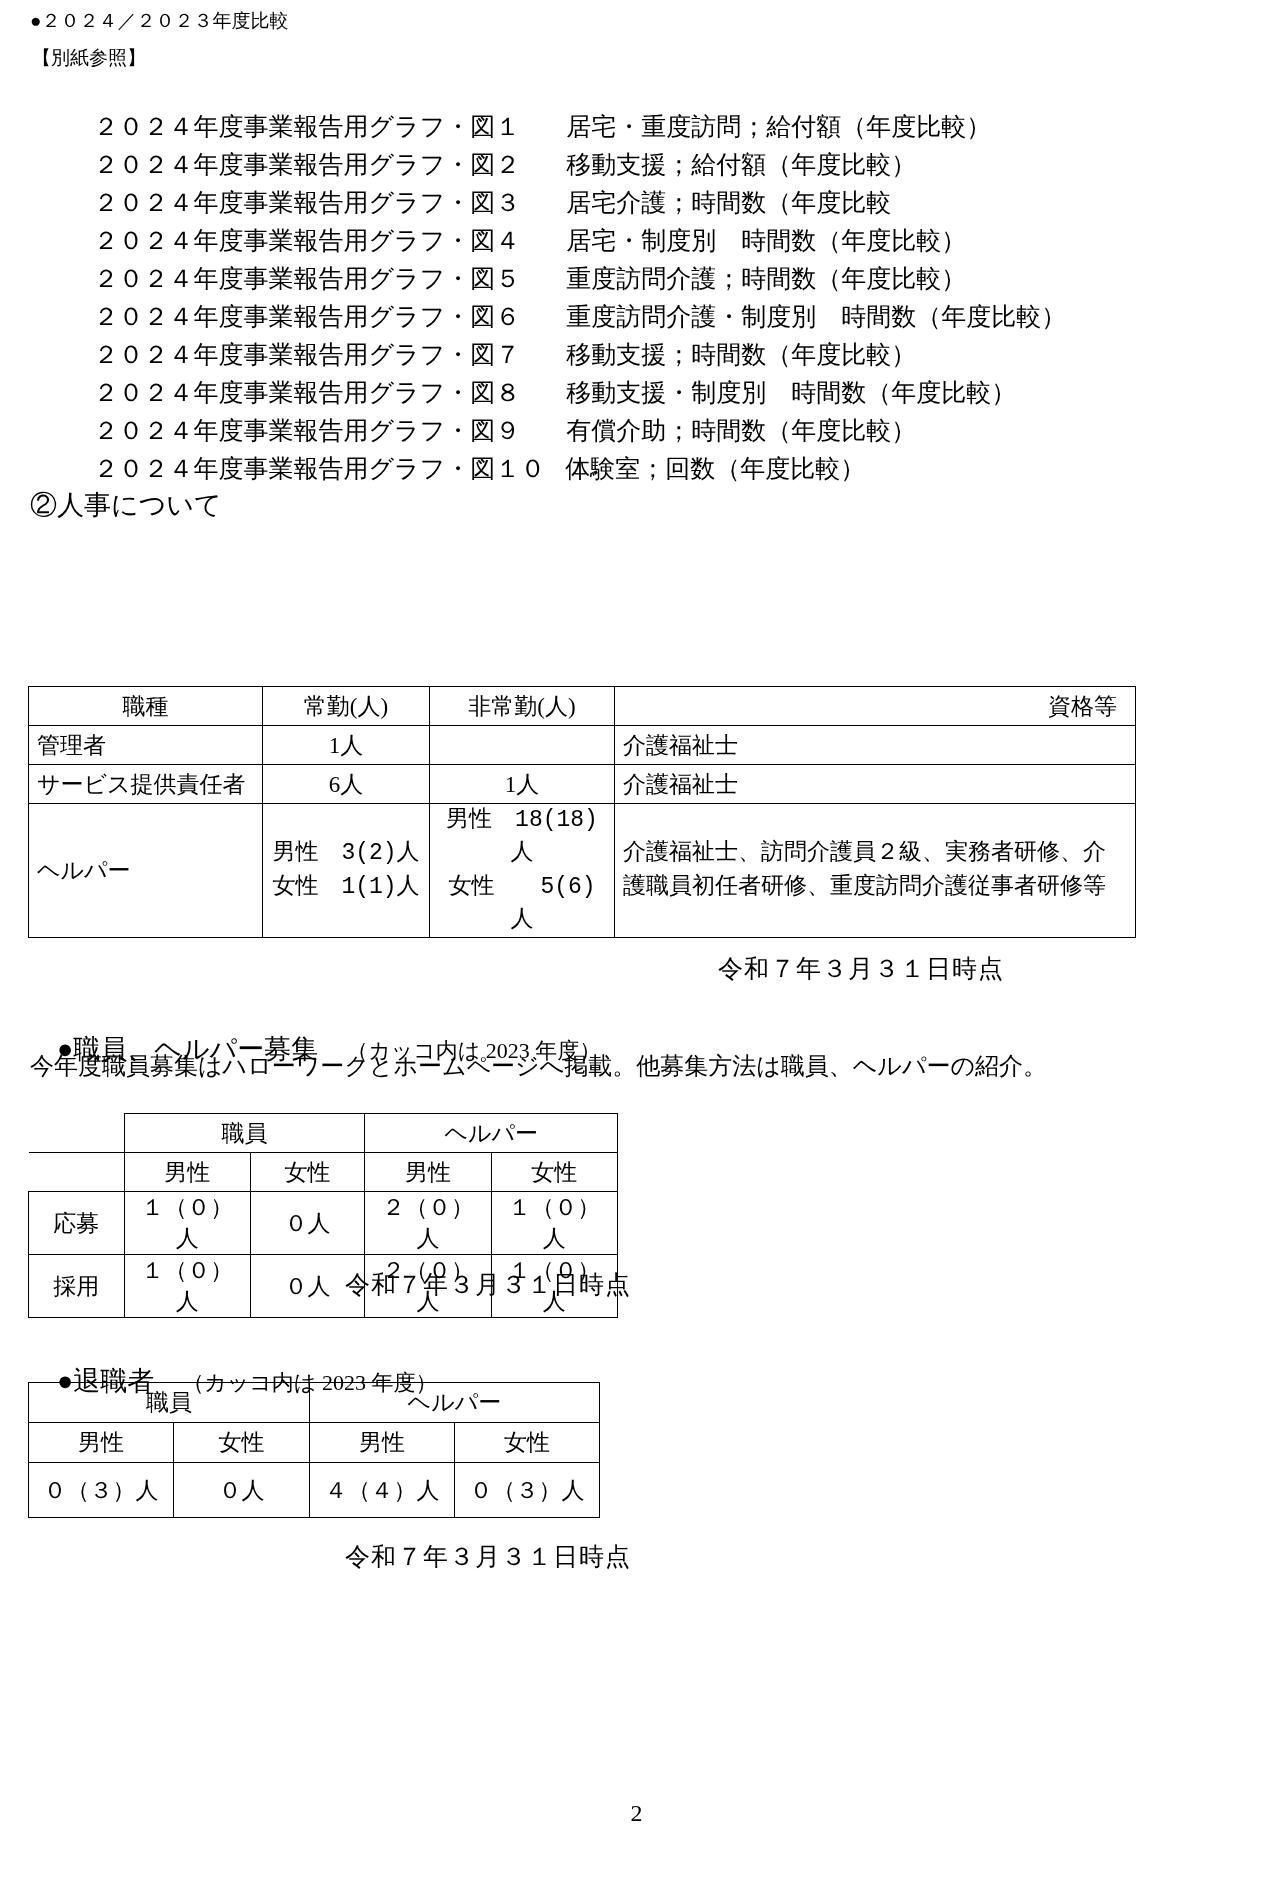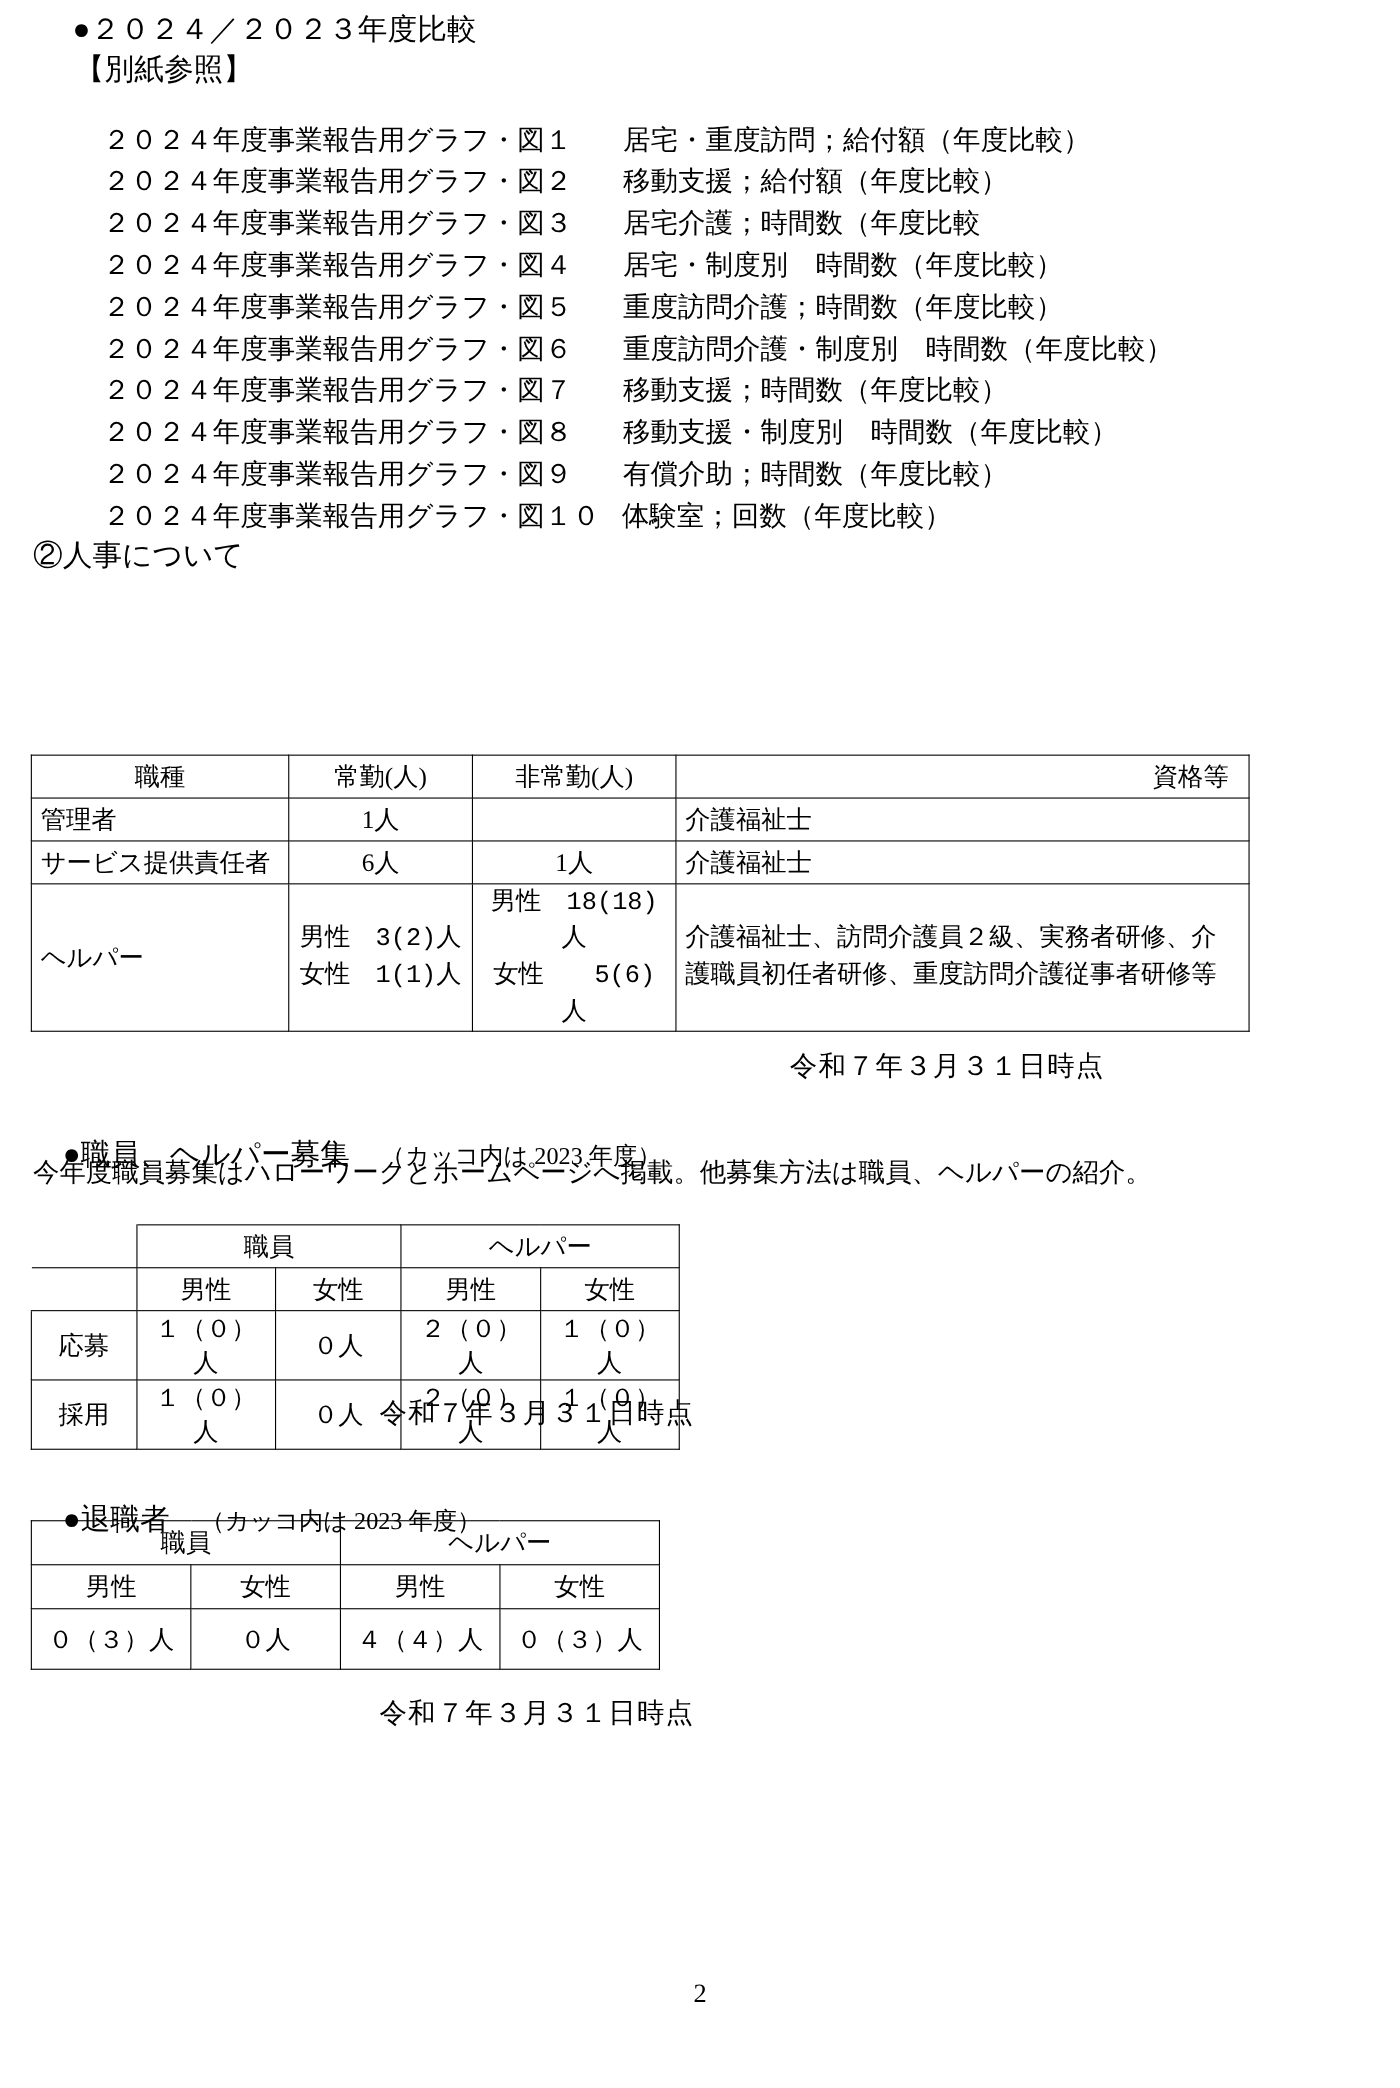--- a/index.html
+++ b/index.html
@@ -18,23 +18,22 @@
   .page {
     position: absolute;
     left: 0; top: 0;
     width: 1273px;
     height: 1898px;
     padding: 0;
     box-sizing: border-box;
   }
   .bullet-head {
     position: absolute;
-    font-size: 27px;
-    white-space: pre;
-    margin-left: 36px;
+    font-size: 19px;
+    white-space: pre;
   }
   .list-line {
     position: absolute;
     font-size: 25px;
     white-space: pre;
   }
   .fig-code { letter-spacing: 0px; }
   .fig-desc { }
 
   .sec-head {

